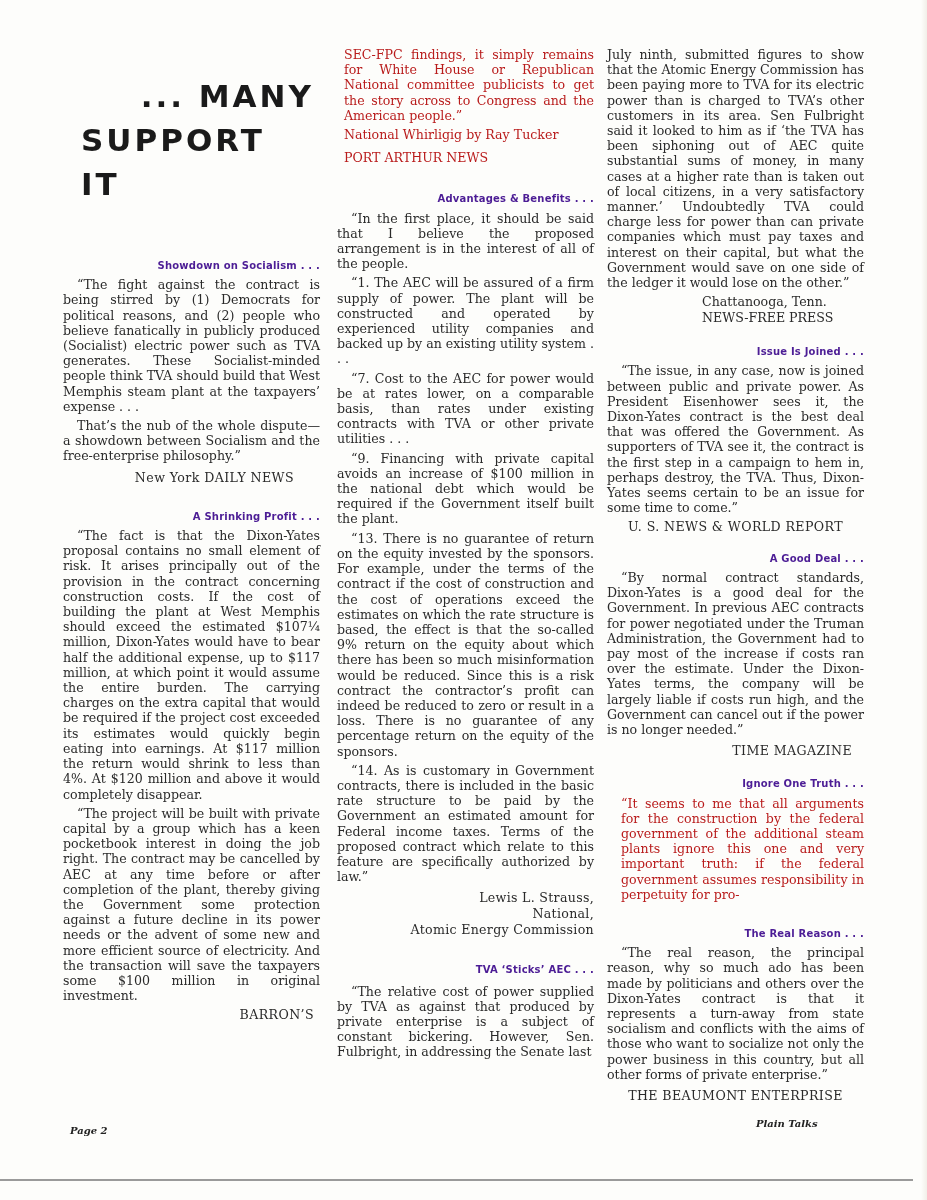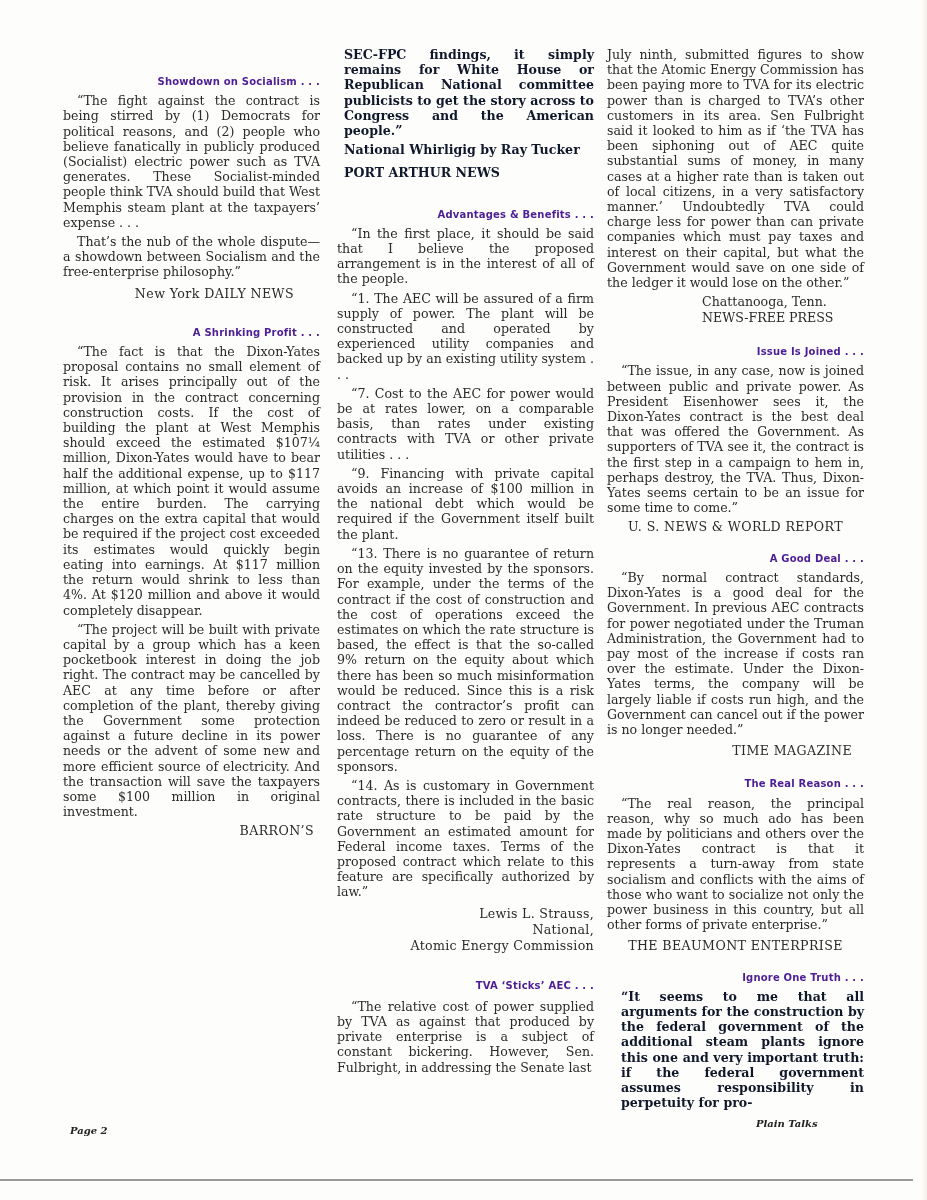--- a/index.html
+++ b/index.html
@@ -40,39 +40,43 @@
       font-size: 10px; color: #4c1d95; margin: 0 0 4px 0; letter-spacing: 0.2px;
       text-align: right;
     }
     p { margin: 0 0 4px 0; text-indent: 14px; }
     p.noindent { text-indent: 0; }
     .source {
       text-align: right; padding-right: 26px; margin: 6px 0 0 0;
       letter-spacing: 0.4px;
     }
     .source.center { text-align: center; padding-right: 0; }
-    .bold { font-weight: bold; color: #0f172a; }
+    .bold { font-weight: normal; color: #b91c1c; }
     .section { margin-bottom: 24px; }
 
     .sig { margin-left: 50px; line-height: 16px; margin-top: 6px; letter-spacing: 0.3px; }
     .sig div { text-align: right; }
 
     .footer {
       position: absolute; font-family: "DejaVu Serif", serif;
       font-style: italic; font-weight: bold; font-size: 10px; color: #222;
     }
     #footer-left { left: 70px; top: 1125px; }
     #footer-right { left: 756px; top: 1118px; }
   </style>
 </head>
 <body>
 
 <div class="page-edge"></div>
 
 <div class="col" id="col1">
+  <div class="banner" style="margin-bottom:52px;">
+    <span class="l1">... MANY</span>
+    <span class="l2">SUPPORT IT</span>
+  </div>
 
   <div class="section">
     <div class="heading">Showdown on Socialism . . .</div>
     <p>“The fight against the contract is being stirred by (1) Democrats for political reasons, and (2) people who believe fanatically in publicly produced (Socialist) electric power such as TVA generates. These Socialist-minded people think TVA should build that West Memphis steam plant at the taxpayers’ expense . . .</p>
     <p>That’s the nub of the whole dispute—a showdown between Socialism and the free-enterprise philosophy.”</p>
     <div class="source">New York DAILY NEWS</div>
   </div>
 
   <div class="section">
     <div class="heading">A Shrinking Profit . . .</div>
@@ -125,27 +129,27 @@
     <p>“The issue, in any case, now is joined between public and private power. As President Eisenhower sees it, the Dixon-Yates contract is the best deal that was offered the Government. As supporters of TVA see it, the contract is the first step in a campaign to hem in, perhaps destroy, the TVA. Thus, Dixon-Yates seems certain to be an issue for some time to come.”</p>
     <div class="source center" style="margin-top:0;">U. S. NEWS &amp; WORLD REPORT</div>
   </div>
 
   <div class="section" style="margin-bottom:18px;">
     <div class="heading">A Good Deal . . .</div>
     <p>“By normal contract standards, Dixon-Yates is a good deal for the Government. In previous AEC contracts for power negotiated under the Truman Administration, the Government had to pay most of the increase if costs ran over the estimate. Under the Dixon-Yates terms, the company will be largely liable if costs run high, and the Government can cancel out if the power is no longer needed.”</p>
     <div class="source" style="padding-right:12px;">TIME MAGAZINE</div>
   </div>
 
+  <div class="section">
+    <div class="heading">Ignore One Truth . . .</div>
+    <p class="bold" style="text-indent:0;padding-left:14px;">“It seems to me that all arguments for the construction by the federal government of the additional steam plants ignore this one and very important truth: if the federal government assumes responsibility in perpetuity for pro-</p>
+  </div>
+
   <div class="section" style="margin-bottom:16px;">
     <div class="heading">The Real Reason . . .</div>
     <p>“The real reason, the principal reason, why so much ado has been made by politicians and others over the Dixon-Yates contract is that it represents a turn-away from state socialism and conflicts with the aims of those who want to socialize not only the power business in this country, but all other forms of private enterprise.”</p>
     <div class="source center">THE BEAUMONT ENTERPRISE</div>
-  </div>
-
-  <div class="section">
-    <div class="heading">Ignore One Truth . . .</div>
-    <p class="bold" style="text-indent:0;padding-left:14px;">“It seems to me that all arguments for the construction by the federal government of the additional steam plants ignore this one and very important truth: if the federal government assumes responsibility in perpetuity for pro-</p>
   </div>
 </div>
 
 <div class="footer" id="footer-left">Page 2</div>
 <div class="footer" id="footer-right">Plain Talks</div>
 <div class="bottom-rule"></div>
 
 </body></html>

